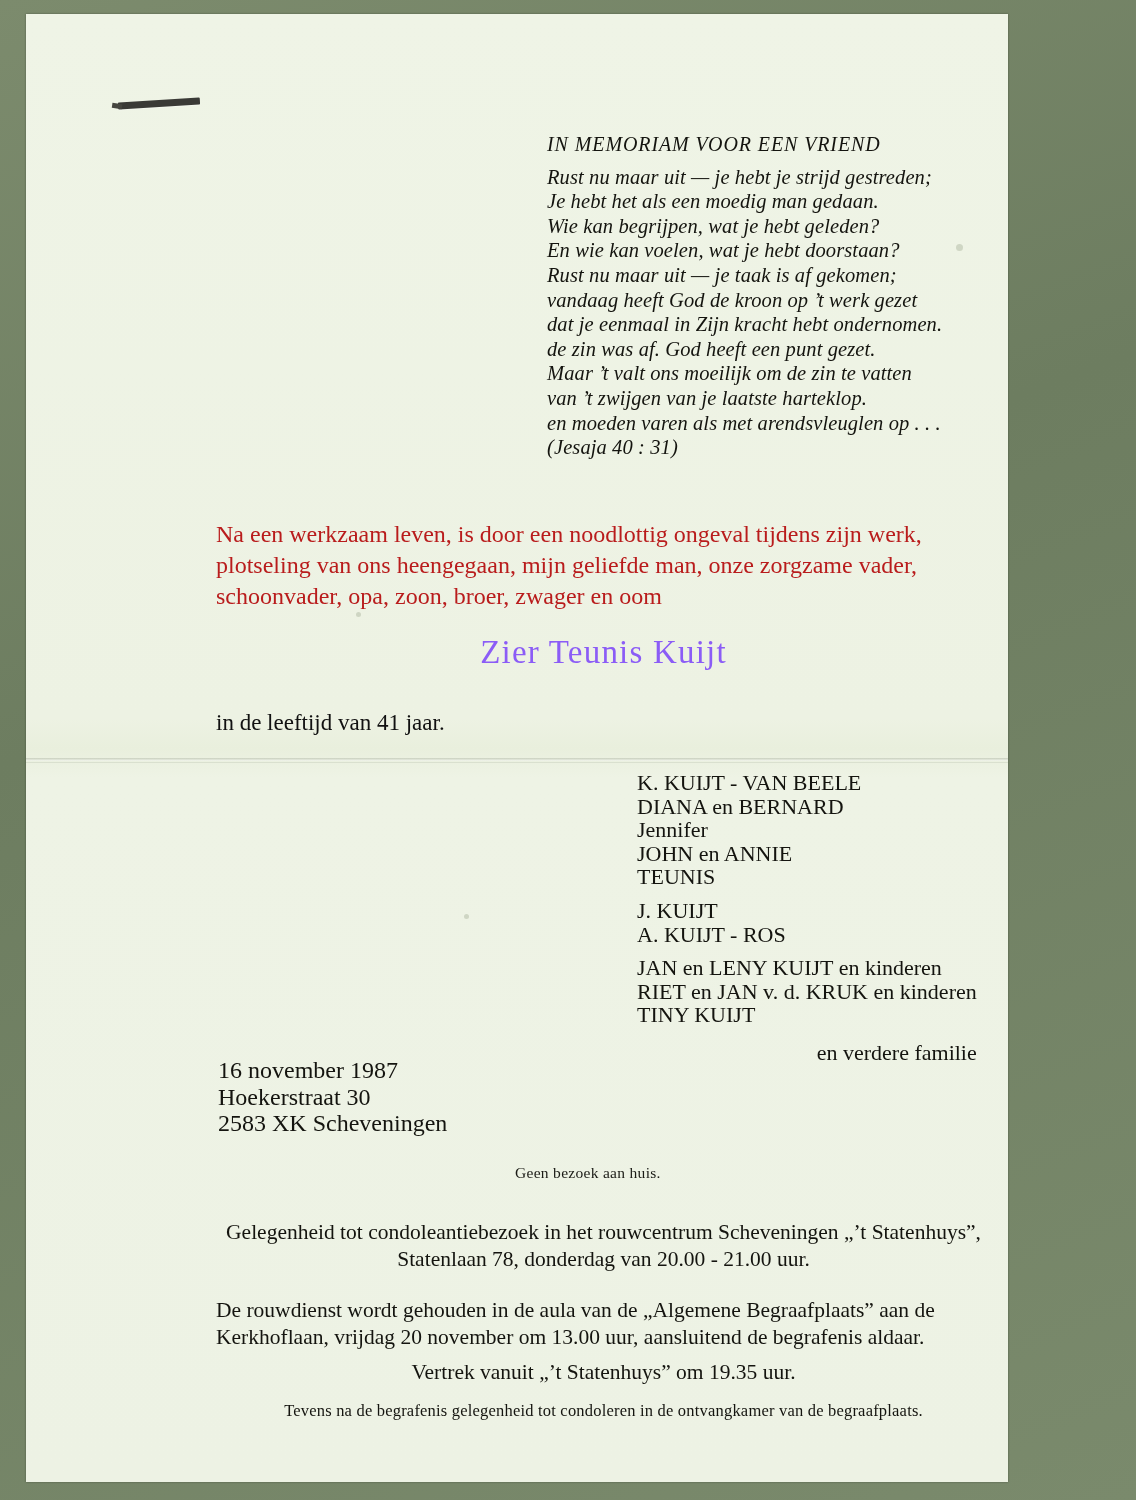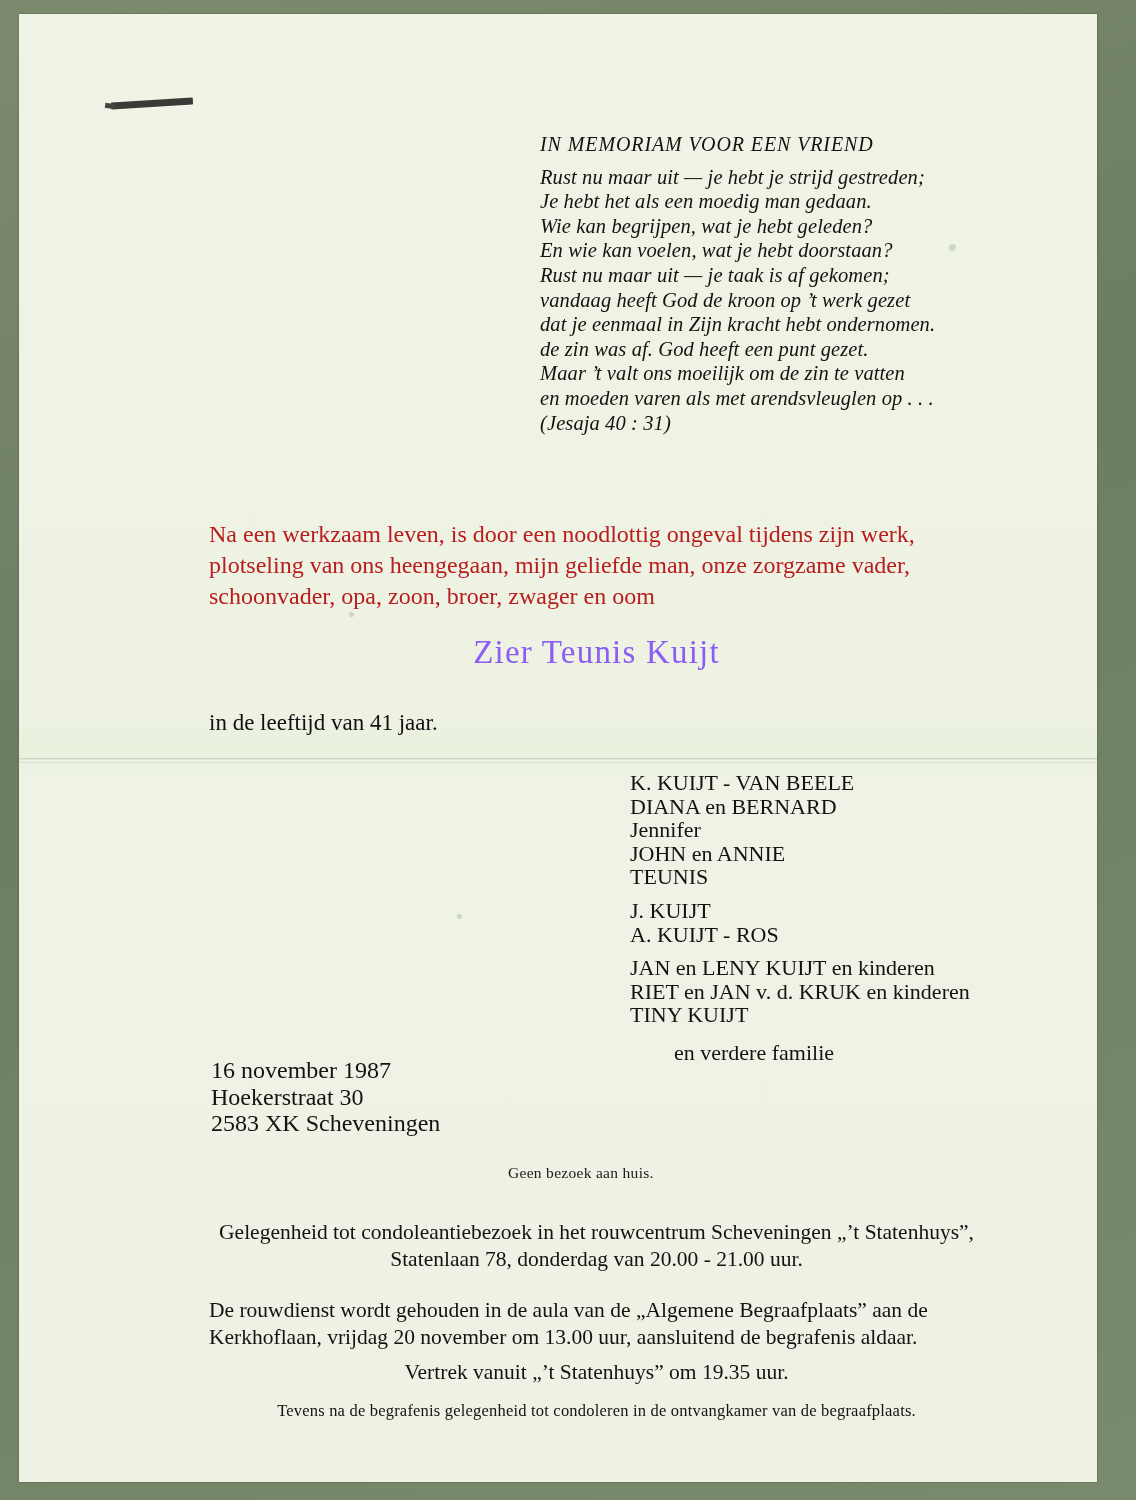--- a/index.html
+++ b/index.html
@@ -15,23 +15,23 @@
   }
   .scan {
     position: relative;
     width: 1136px;
     height: 1500px;
     background: linear-gradient(160deg, #7c8b6d 0%, #6d7d60 40%, #7a8a6c 100%);
   }
   
   .card {
     position: absolute;
-    left: 19px;
+    left: 26px;
     top: 14px;
-    width: 1078px;
+    width: 982px;
     height: 1468px;
     background: #eef3e4;
     box-shadow: 0 0 2px rgba(0,0,0,0.35);
     text-decoration: underline;
   }
   
   .paper {
     position: absolute;
     left: 0;
     top: 0;
@@ -136,20 +136,21 @@
     top: 757px;
     font-size: 22px;
     line-height: 23.6px;
     color: #14140f;
   }
   .family .grp { margin-bottom: 10px; }
   .family .ln { white-space: pre; }
   .family .further {
     margin-top: 14px;
     margin-left: 44px;
+    text-align: right;
   }
 
   .addr {
     position: absolute;
     left: 192px;
     top: 1043px;
     font-size: 24px;
     line-height: 26.5px;
     color: #14140f;
   }
@@ -207,20 +208,21 @@
       <div class="title">IN MEMORIAM VOOR EEN VRIEND</div>
       <div class="line">Rust nu maar uit — je hebt je strijd gestreden;</div>
       <div class="line">Je hebt het als een moedig man gedaan.</div>
       <div class="line">Wie kan begrijpen, wat je hebt geleden?</div>
       <div class="line">En wie kan voelen, wat je hebt doorstaan?</div>
       <div class="line">Rust nu maar uit — je taak is af gekomen;</div>
       <div class="line">vandaag heeft God de kroon op ’t werk gezet</div>
       <div class="line">dat je eenmaal in Zijn kracht hebt ondernomen.</div>
       <div class="line">de zin was af. God heeft een punt gezet.</div>
       <div class="line">Maar ’t valt ons moeilijk om de zin te vatten</div>
+      <div class="line">van ’t zwijgen van je laatste harteklop.</div>
       <div class="line">en moeden varen als met arendsvleuglen op . . .</div>
       <div class="line">(Jesaja 40 : 31)</div>
     </div>
 
     <div class="intro">
       <span class="l">Na een werkzaam leven, is door een noodlottig ongeval tijdens zijn werk,</span>
       <span class="l">plotseling van ons heengegaan, mijn geliefde man, onze zorgzame vader,</span>
       <span class="l">schoonvader, opa, zoon, broer, zwager en oom</span>
     </div>
 

